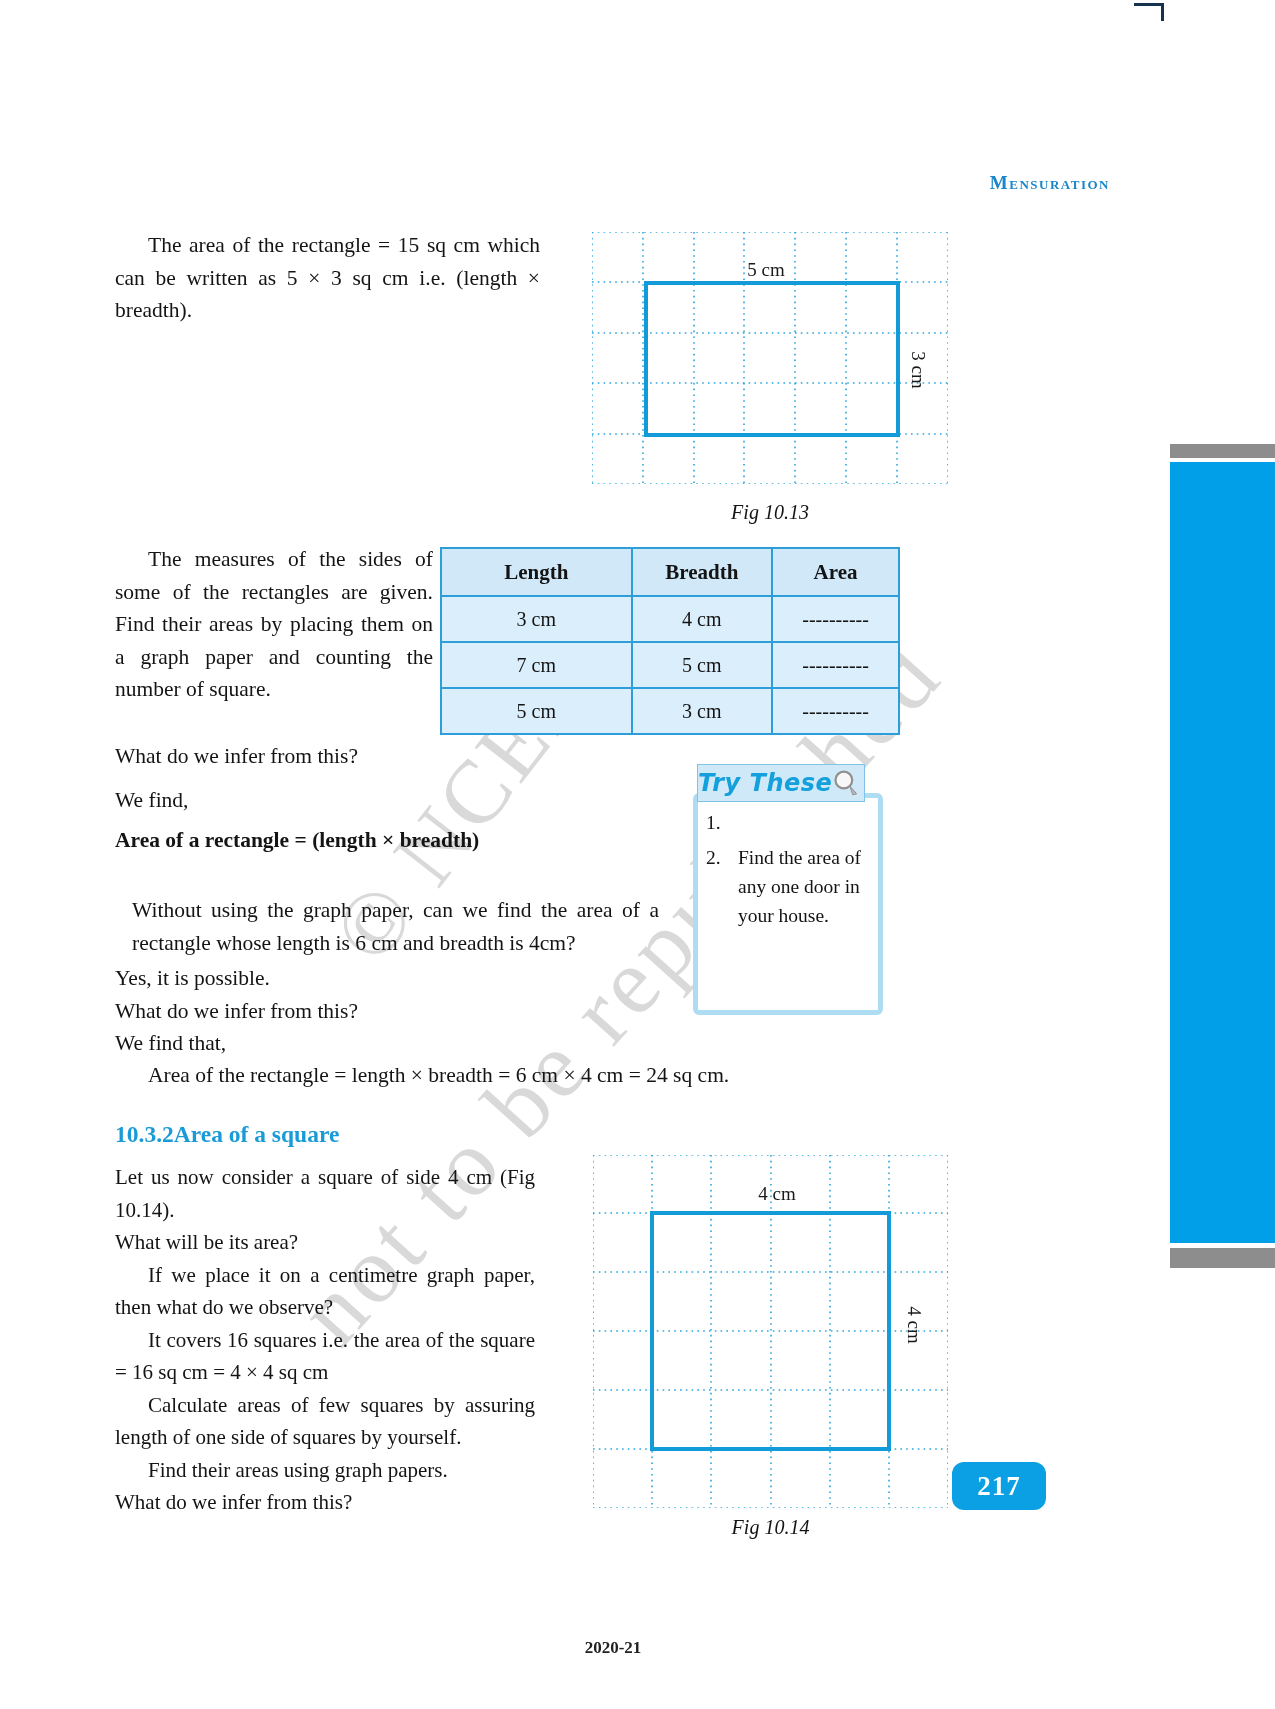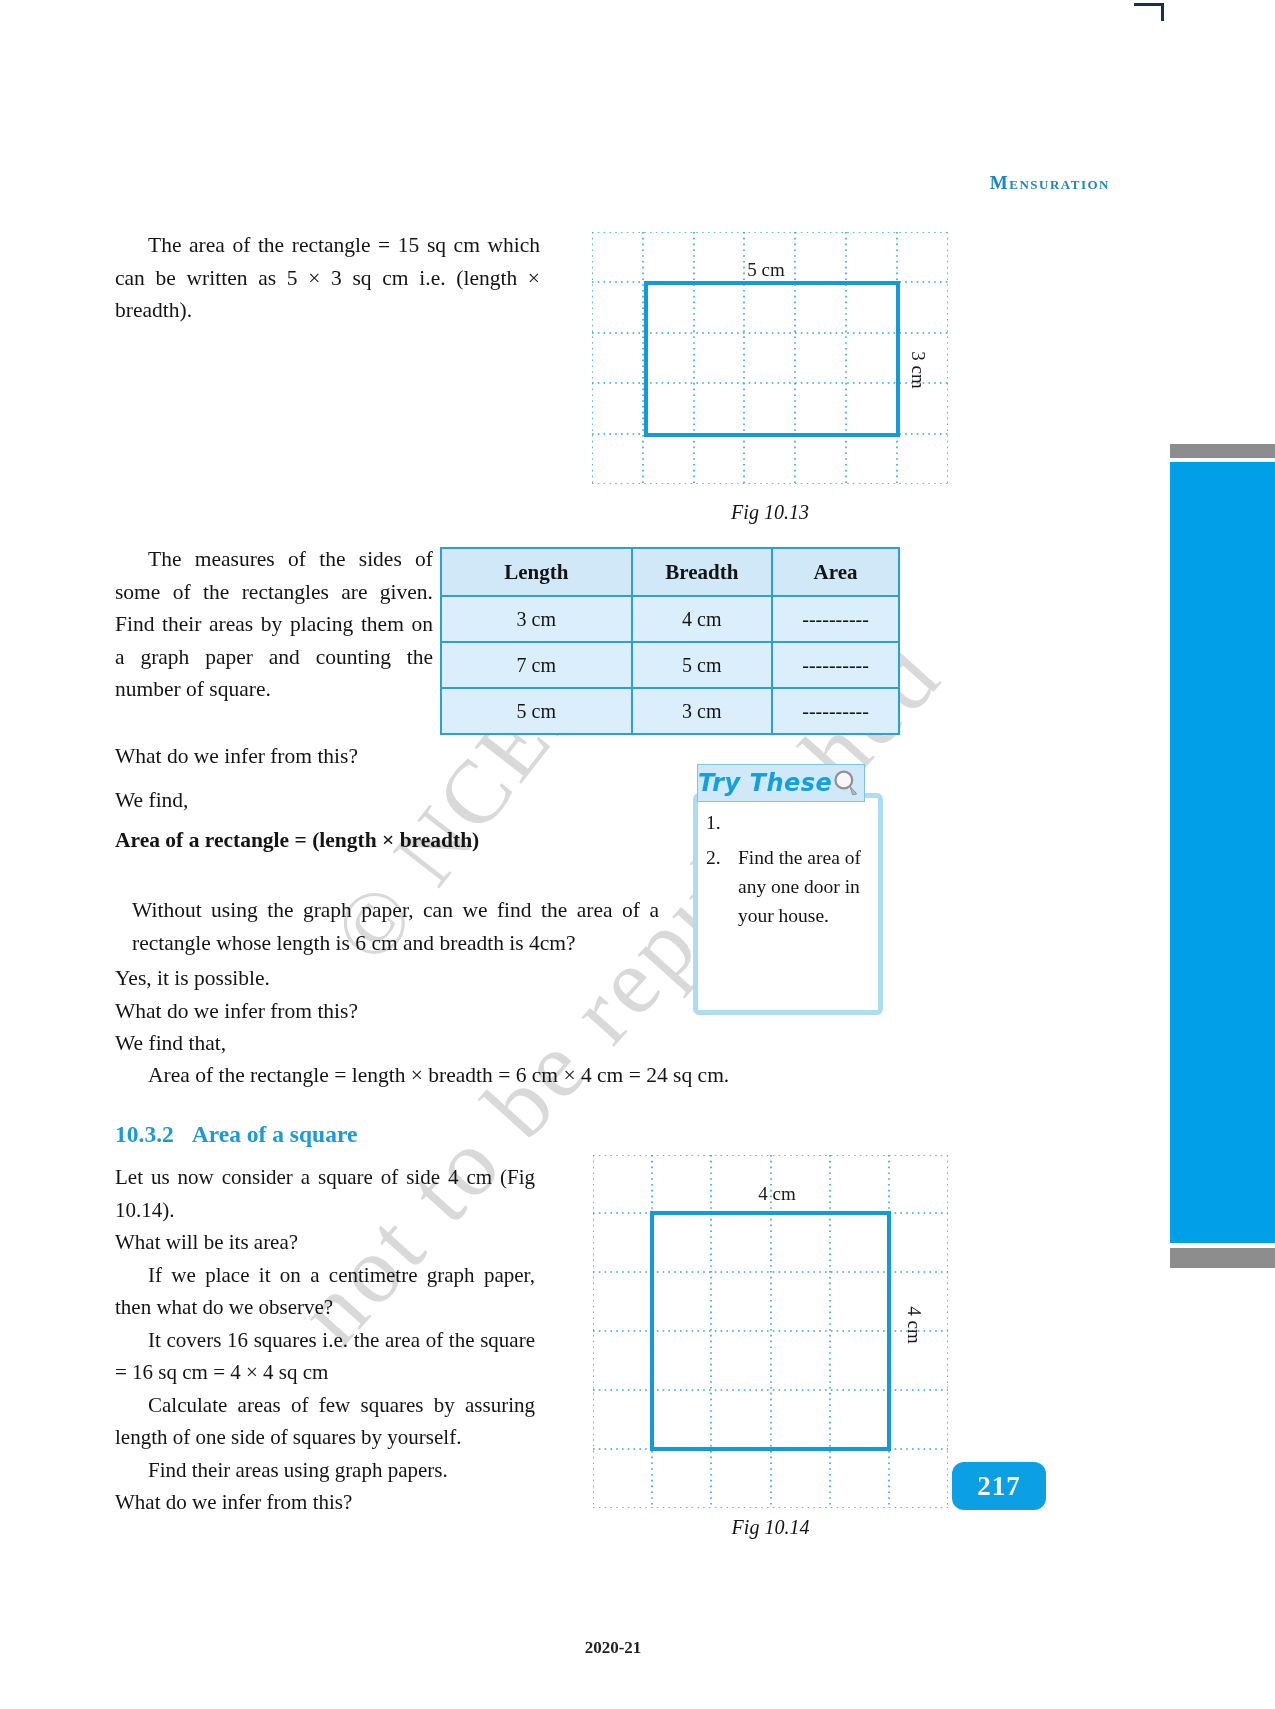--- a/index.html
+++ b/index.html
@@ -32,21 +32,21 @@
   .formula{left:115px;top:824px;font-weight:bold;}
   .without{left:132px;top:864px;width:527px;margin-top:30px;}
   .yes{left:115px;top:962px;}
   .infer2{left:115px;top:995px;}
   .wefindthat{left:115px;top:1027px;}
   .equation{left:148px;top:1059px;}
   .sqblock{left:115px;top:1161px;width:420px;font-size:21px;}
   .sqblock p{margin:0;text-align:justify;}
   
   .sechead{position:absolute;left:115px;top:1121px;z-index:2;font-size:23.5px;font-weight:bold;color:#1a9bd7;}
-  .sechead .num{margin-right:18px;}
+  .sechead .num{}
   
   .rtable{position:absolute;left:440px;top:547px;width:460px;z-index:2;border-collapse:collapse;}
   .rtable th,.rtable td{border:2px solid #2d9ed8;text-align:center;background:#daeefb;}
   .rtable th{height:44px;font-size:21px;background:#d0e8f8;}
   .rtable td{height:42px;font-size:20px;}
   .col-length{width:193px;}.col-breadth{width:140px;}.col-area{width:127px;}
   
   .figsvg{position:absolute;z-index:2;}
   .fig13svg{left:592px;top:232px;}
   .fig14svg{left:593px;top:1155px;}

